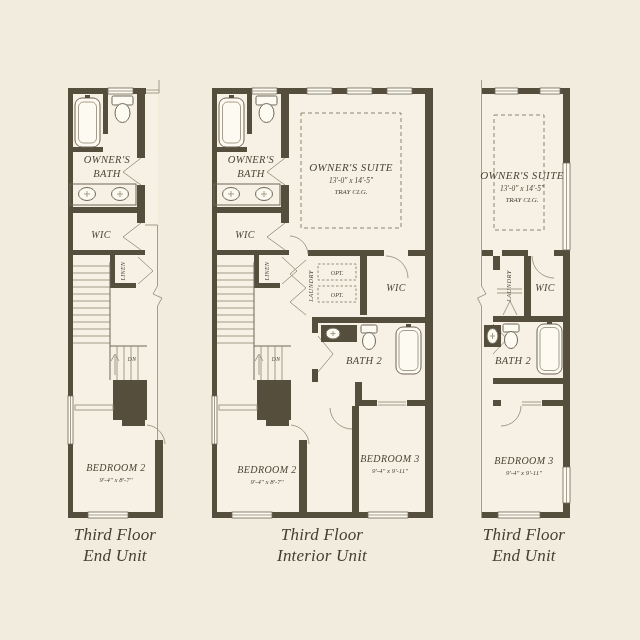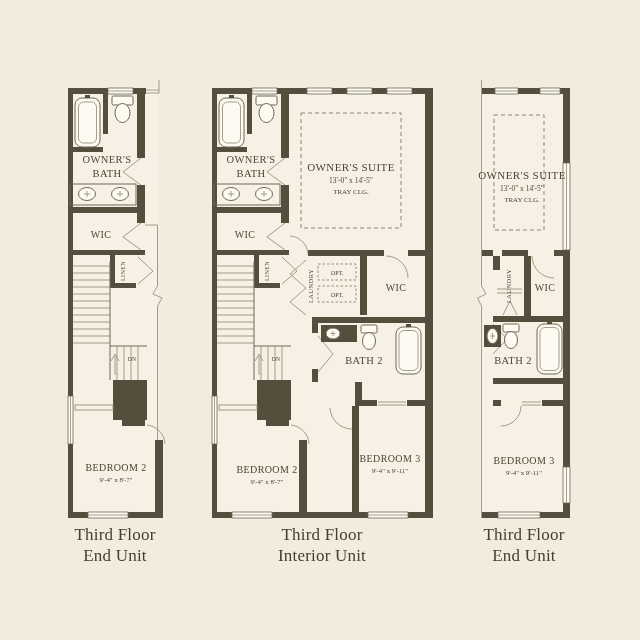--- a/index.html
+++ b/index.html
@@ -1,17 +1,17 @@
 <!DOCTYPE html>
 <html><head>
 <meta charset="utf-8">
 <style>
   html,body{margin:0;padding:0;}
   body{width:640px;height:640px;background:#f2ecdf;overflow:hidden;}
-  #stage{position:relative;width:640px;height:640px;background:#f2ecdf;}
+  #stage{position:relative;width:640px;height:640px;background:#f2ecdf;font-style:italic;}
   svg{position:absolute;left:0;top:0;}
   .w{fill:#554e3d;stroke:none;}
   .floor{fill:#f6f1e4;stroke:none;}
   .ln{fill:none;stroke:#6f6758;stroke-width:1;}
   .ll{fill:none;stroke:#9a927f;stroke-width:0.9;}
   .fxw{fill:#fcfaf1;stroke:#6f6758;stroke-width:1;}
   .win{fill:#fcfaf1;stroke:#6f6758;stroke-width:0.8;}
   .dash{fill:none;stroke:#8d8573;stroke-width:1;stroke-dasharray:4 3;}
   .dash2{fill:none;stroke:#8d8573;stroke-width:0.9;stroke-dasharray:2.5 2;}
   .darkfx{fill:#554e3d;stroke:none;}

